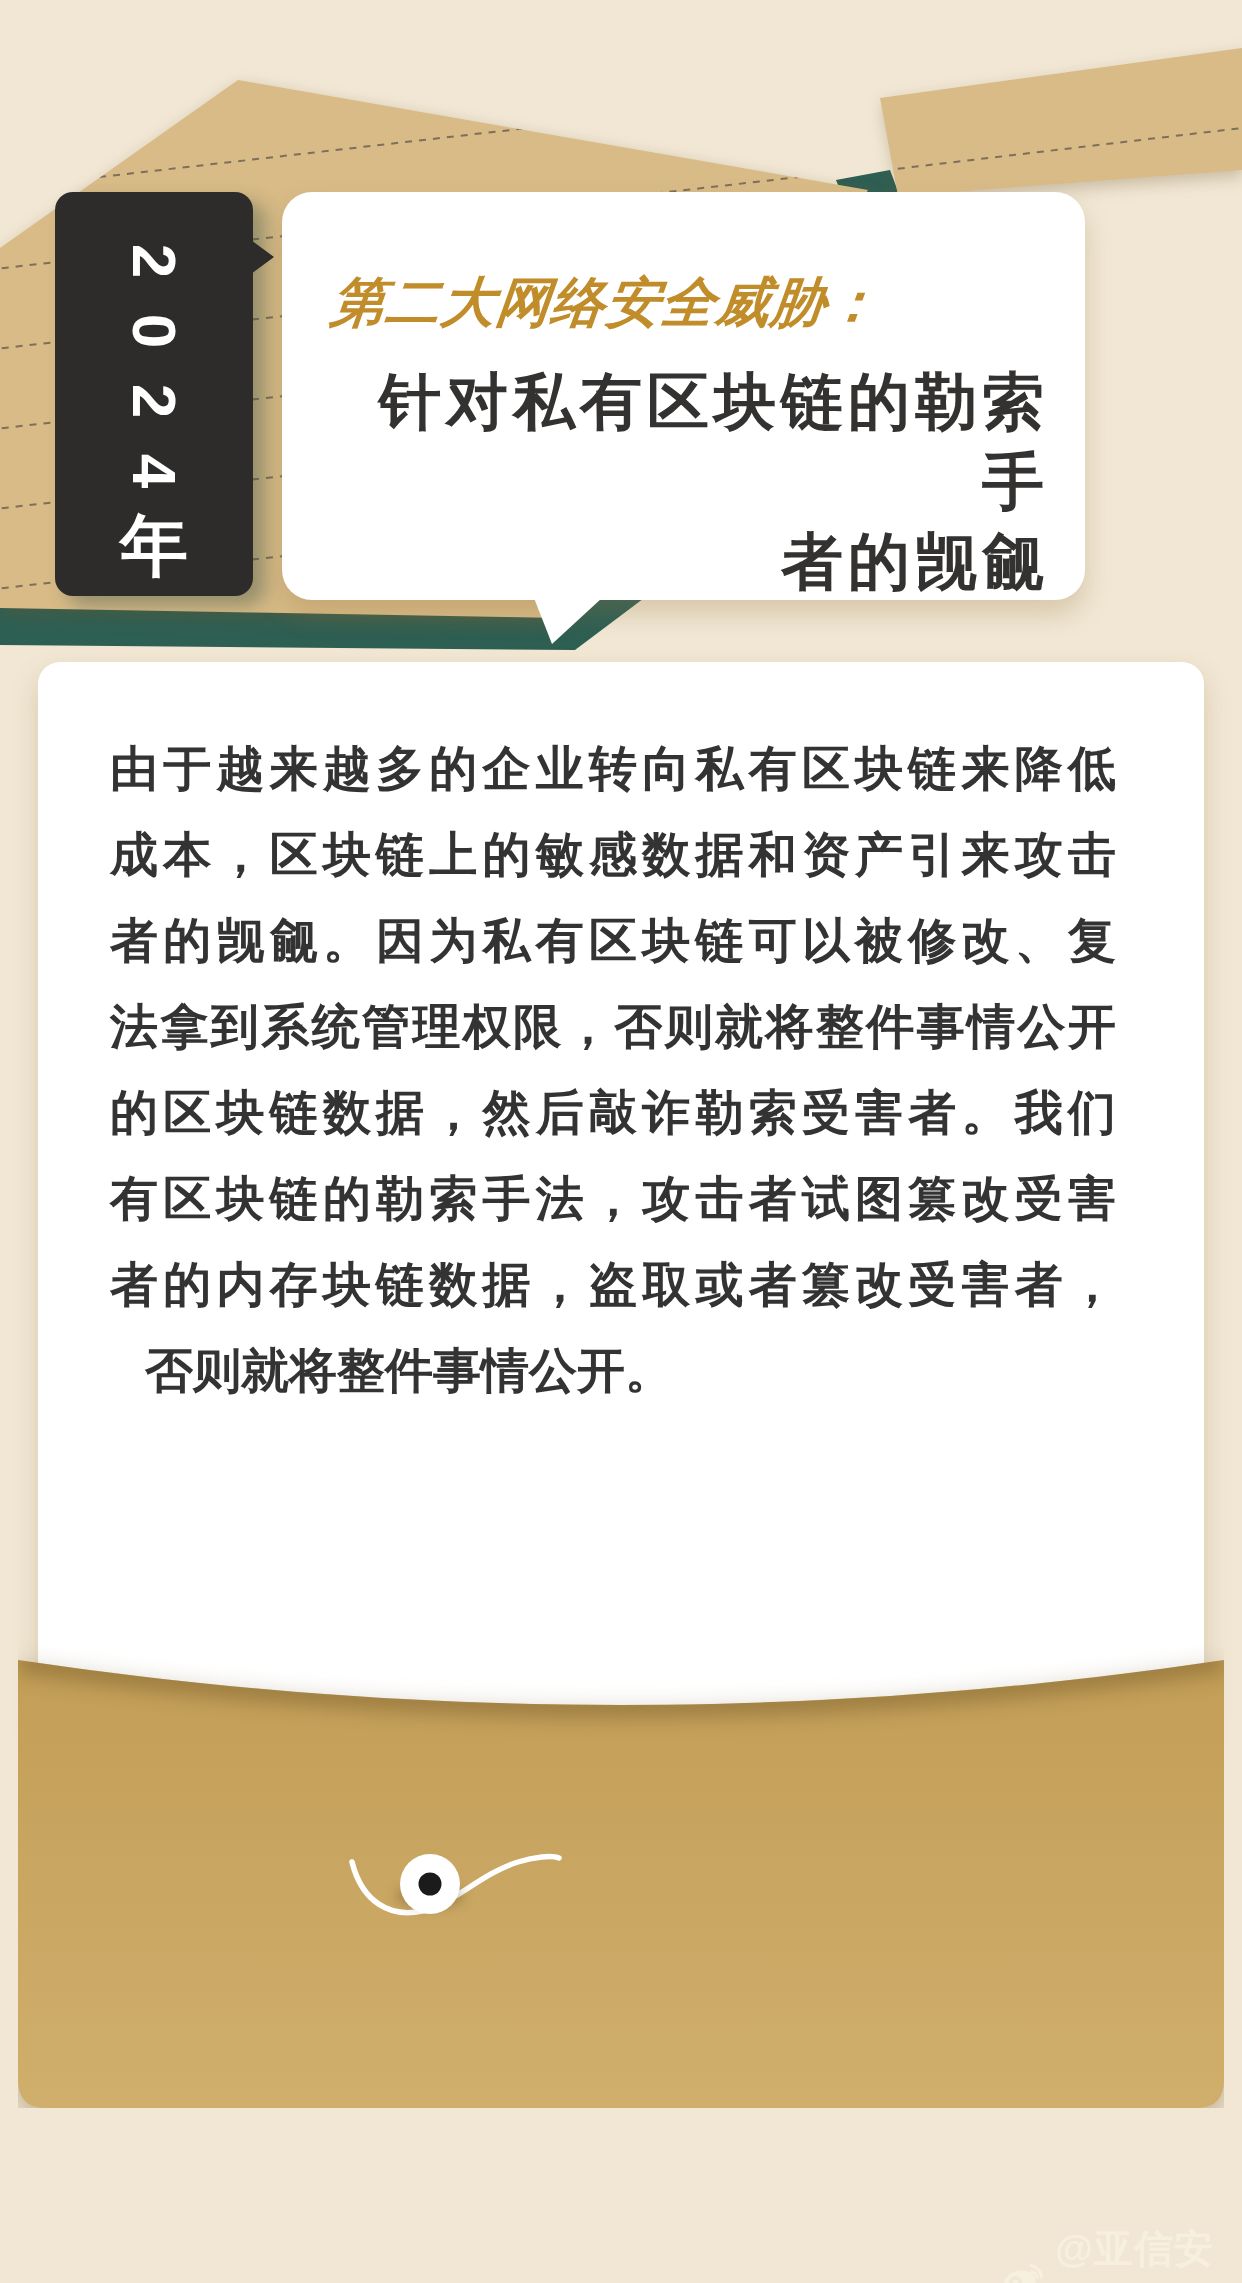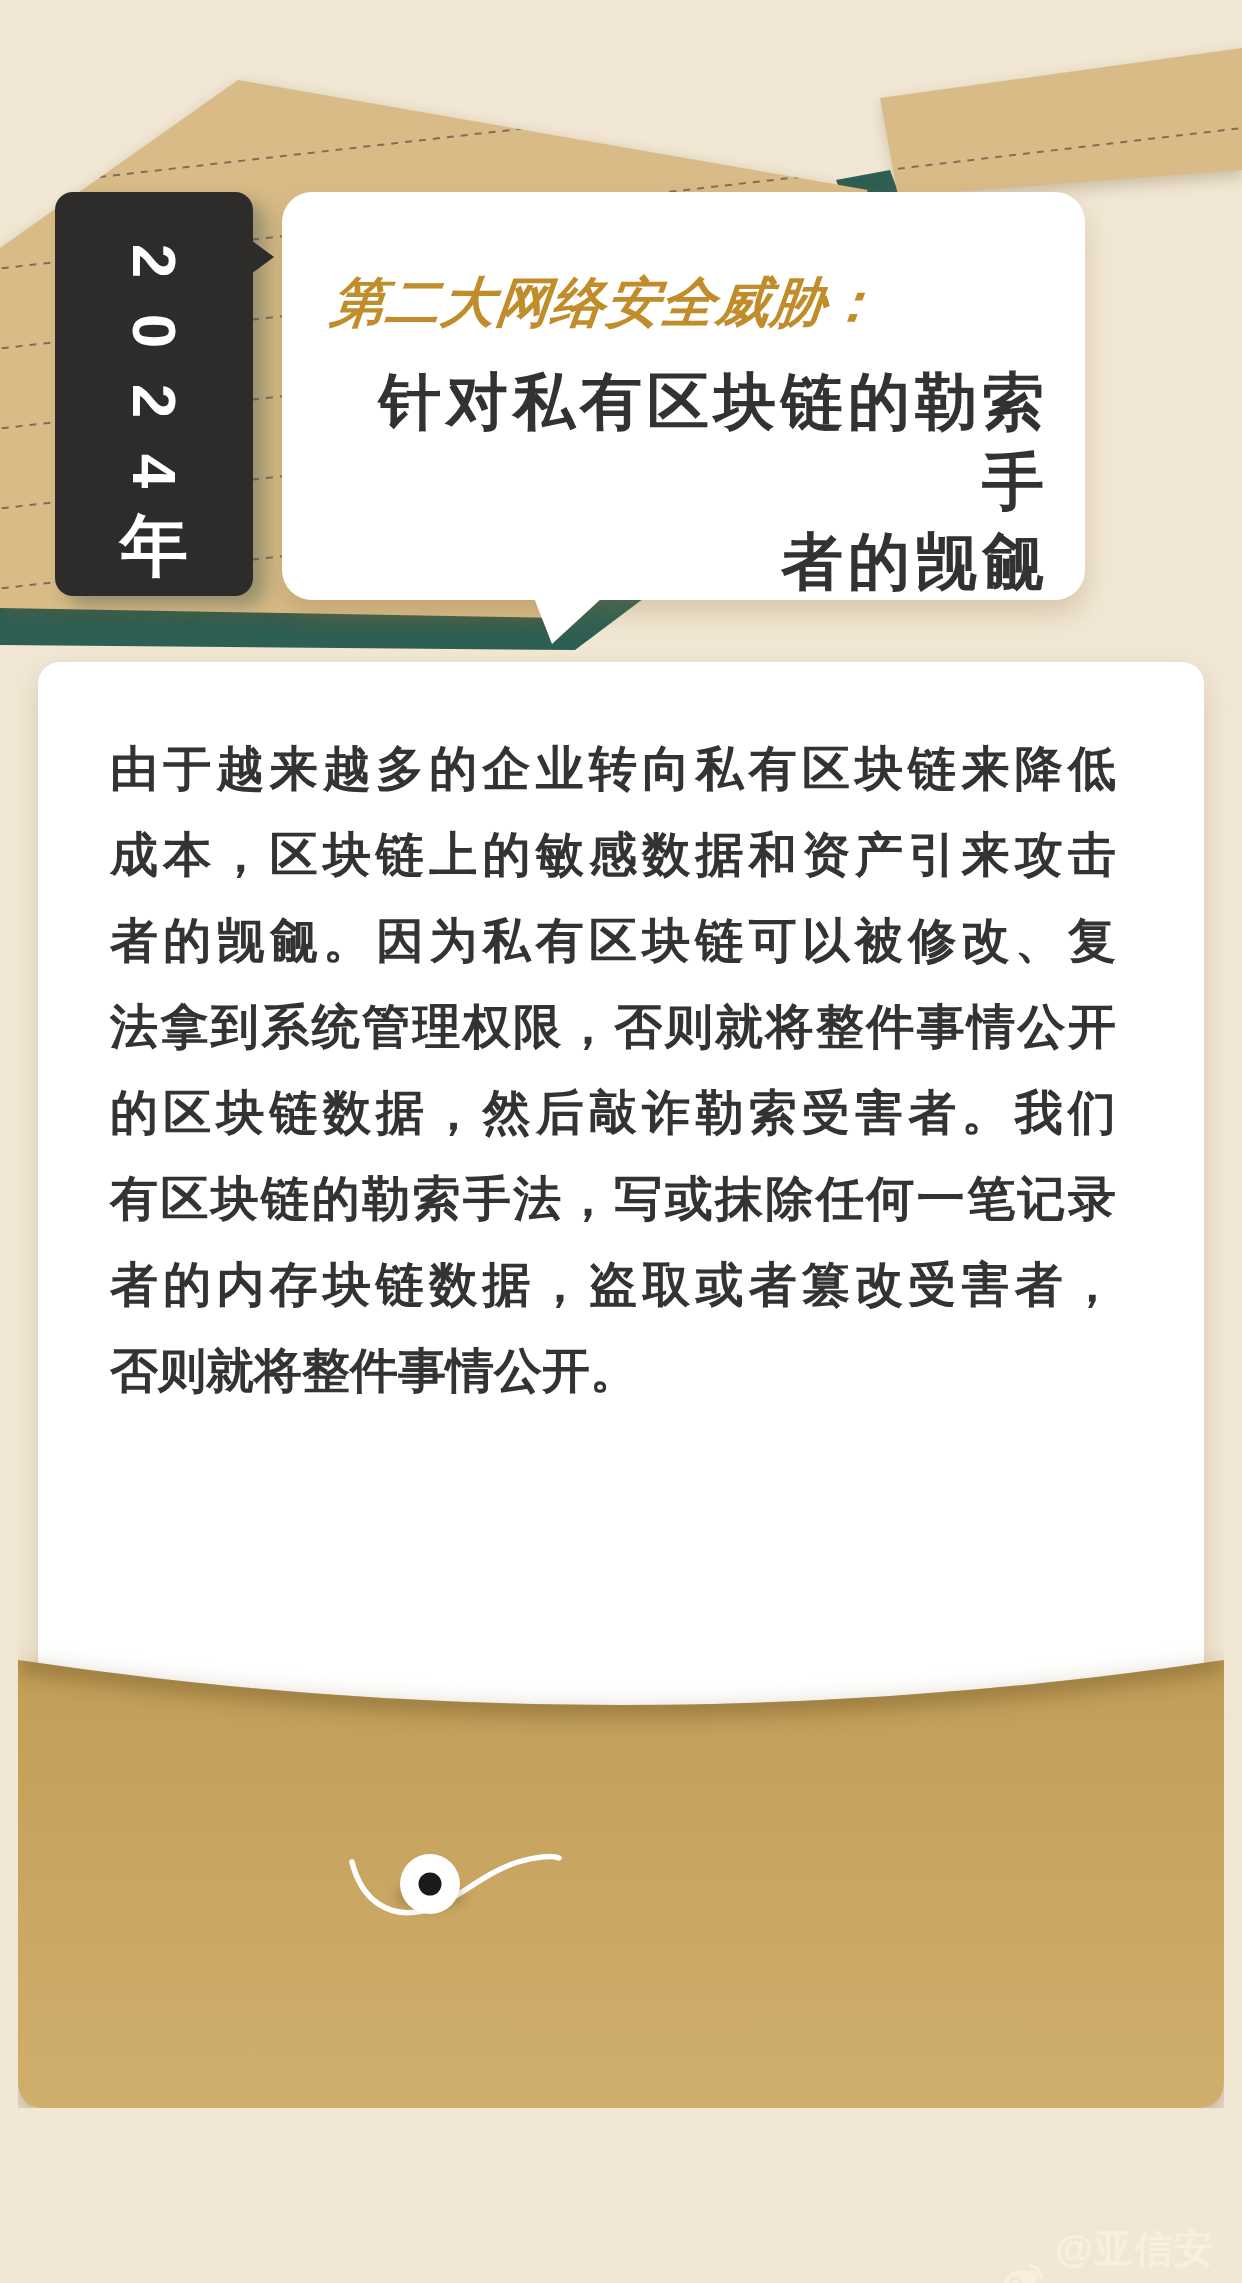--- a/index.html
+++ b/index.html
@@ -51,21 +51,21 @@
   .text-card{
     position:absolute;left:38px;top:662px;width:1166px;height:1070px;
     background:var(--card,#ffffff);border-radius:22px;z-index:2;
     box-shadow:0 12px 26px rgba(150,120,70,.25);
     padding:64px 40px 0 72px;
   }
   .body-line{
     width:1006px;font-size:48px;line-height:86px;font-weight:600;
     color:var(--text,#333333);text-align:justify;text-align-last:justify;
   }
-  .body-line.last{text-align-last:left;}
+  .body-line.last{text-align-last:left;margin-left:35px;}
   
   .envelope{position:absolute;left:18px;top:1630px;width:1206px;height:478px;z-index:4;}
   
   .watermark{
     position:absolute;left:1000px;top:2222px;z-index:5;display:flex;align-items:center;gap:8px;
     color:#f8f1e1;opacity:.92;
   }
   .watermark-text{font-size:39px;font-weight:600;letter-spacing:1px;}
 </style>
 </head>
@@ -116,21 +116,21 @@
     </div>
   </div>
   <div class="bubble-tail"></div>
 
   <div class="text-card">
     <div class="body-line">由于越来越多的企业转向私有区块链来降低</div>
     <div class="body-line">成本，区块链上的敏感数据和资产引来攻击</div>
     <div class="body-line">者的觊觎。因为私有区块链可以被修改、复</div>
     <div class="body-line">法拿到系统管理权限，否则就将整件事情公开</div>
     <div class="body-line">的区块链数据，然后敲诈勒索受害者。我们</div>
-    <div class="body-line">有区块链的勒索手法，写或抹除任何一笔记录</div>
+    <div class="body-line">有区块链的勒索手法，攻击者试图篡改受害</div>
     <div class="body-line">者的内存块链数据，盗取或者篡改受害者，</div>
     <div class="body-line last">否则就将整件事情公开。</div>
   </div>
 
   <div class="envelope">
     <svg width="1206" height="478" viewBox="0 0 1206 478">
       <defs>
         <linearGradient id="envGrad" x1="0" y1="0" x2="0" y2="1">
           <stop offset="0" style="stop-color:var(--envelope_dark,#c29e57)"></stop>
           <stop offset="1" style="stop-color:var(--envelope_light,#d0ae6c)"></stop>

